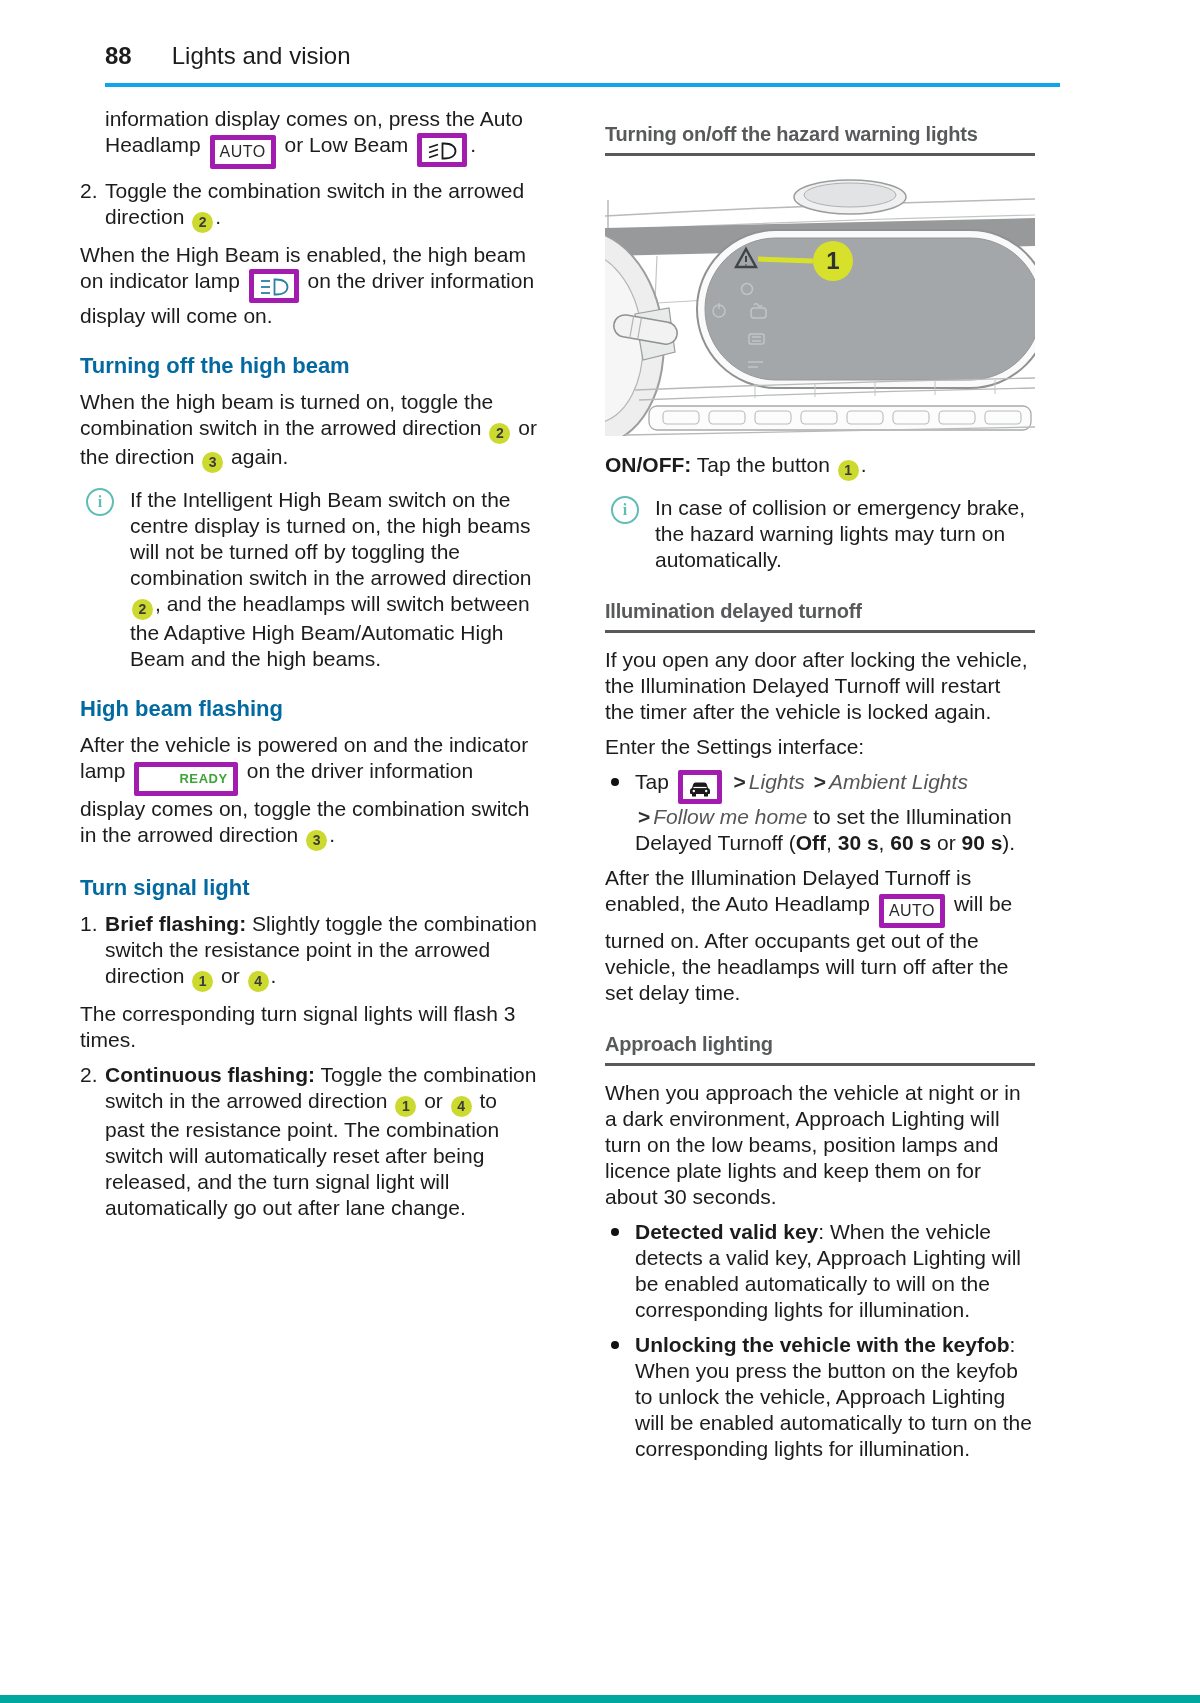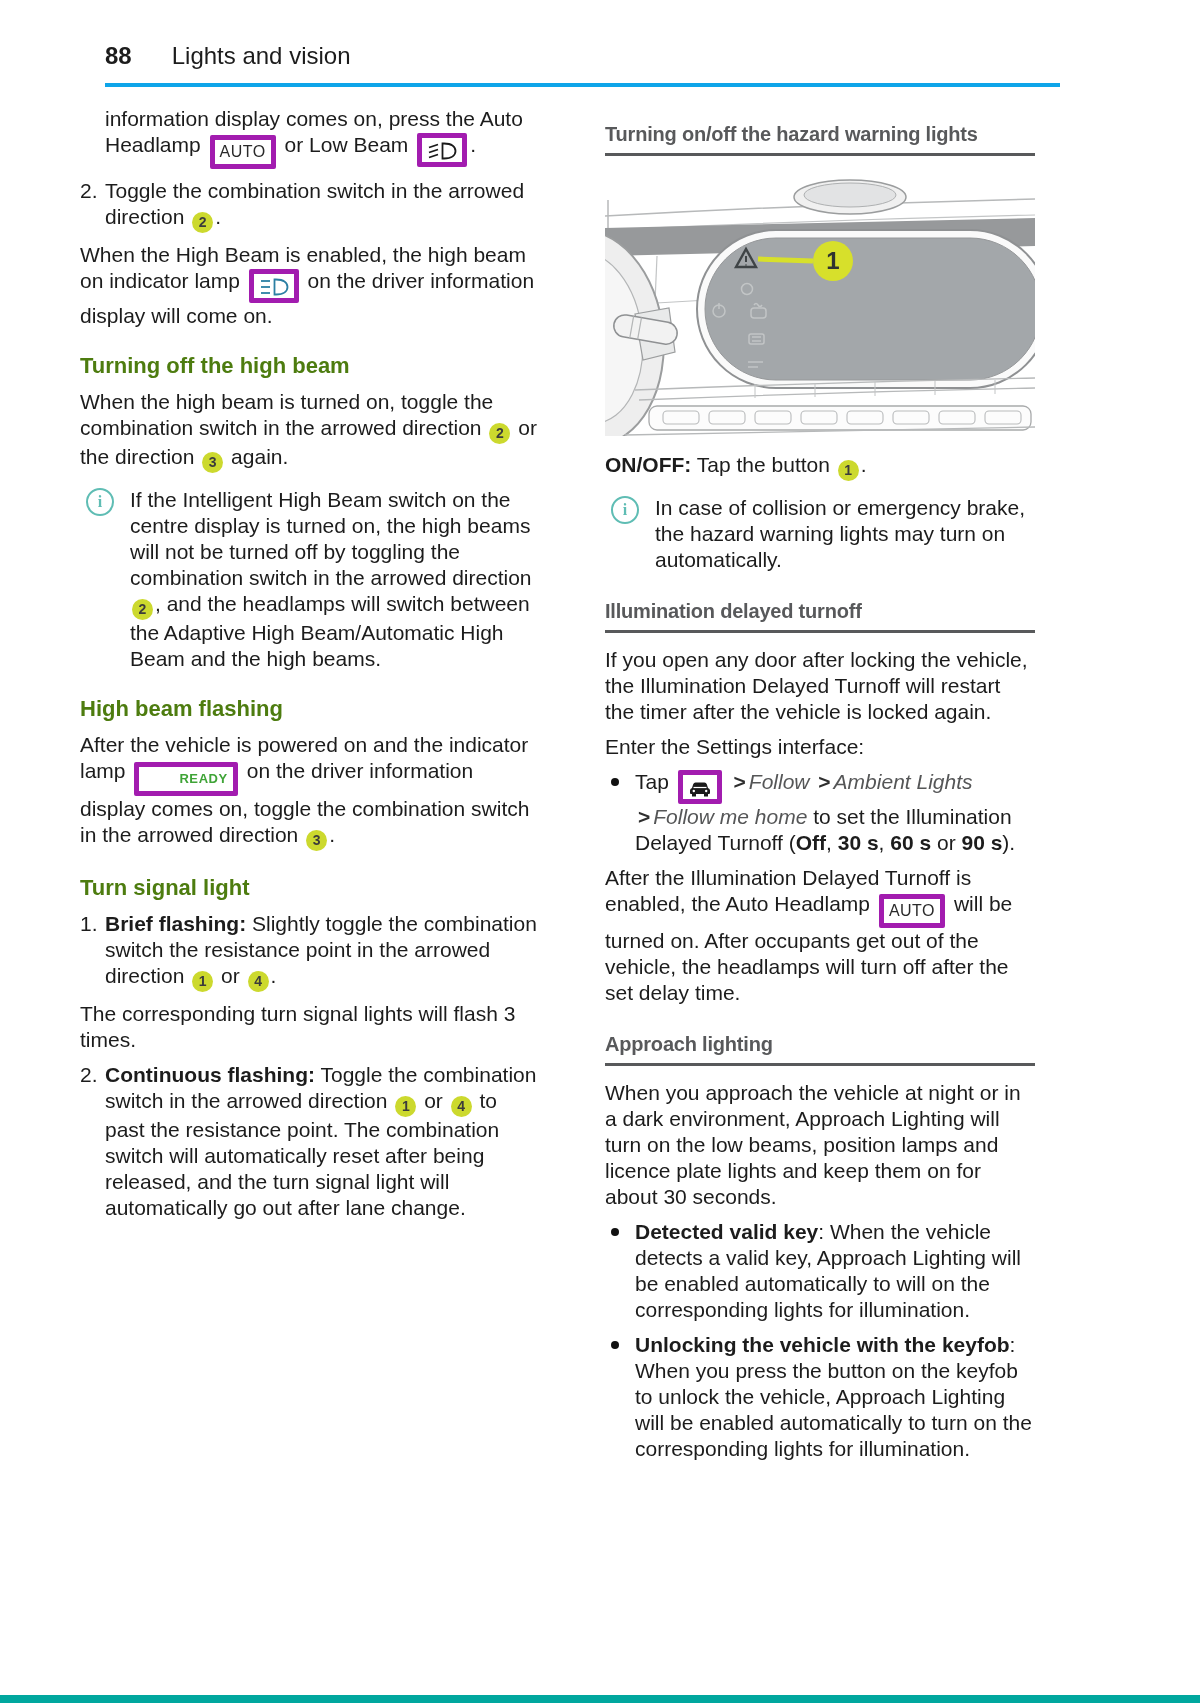--- a/index.html
+++ b/index.html
@@ -13,21 +13,21 @@
   .hdr .title { font-size:24px; }
 
   
   .col { position:absolute; top:106px; font-size:21px; line-height:26px; }
   .col.left  { left:80px;  width:458px; }
   .col.right { left:605px; width:430px; }
 
   p { margin:0 0 9px 0; }
   .indent { margin-left:25px; }
 
-  h3.blk { font-size:22px; line-height:26px; margin:24px 0 10px; color:#4d7c0f; font-weight:bold; }
+  h3.blk { font-size:22px; line-height:26px; margin:24px 0 10px; color:#0369a1; font-weight:bold; }
   h3.gry { font-size:20px; line-height:24px; margin:26px 0 14px; padding-bottom:7px;
            color:#58595b; font-weight:bold; border-bottom:3px solid #58595b; letter-spacing:-0.2px; }
   h3.gry.first { margin-top:16px; }
 
   .li { display:flex; margin:0 0 9px 0; }
   .li .n { flex:0 0 25px; }
   .li .c { flex:1; }
 
   .badge { display:inline-block; width:21px; height:21px; border-radius:50%;
            background:#ccd92e; color:#3b3b3b; font-size:14px; font-weight:bold;
@@ -242,21 +242,21 @@
       <span class="dot"></span>
       <span>Tap</span>
       <span class="kbox icon"><svg width="24" height="17" viewBox="0 0 24 17">
             <path d="M4 8 L5.2 4.2 Q5.8 2.5 7.5 2.5 L16.5 2.5 Q18.2 2.5 18.8 4.2 L20 8 Q22 8.6 22 10.5 L22 13 Q22 14 21 14 L3 14 Q2 14 2 13 L2 10.5 Q2 8.6 4 8 Z" fill="#1a1a1a"></path>
             <rect x="4" y="14" width="4" height="2.5" fill="#1a1a1a"></rect>
             <rect x="16" y="14" width="4" height="2.5" fill="#1a1a1a"></rect>
             <line x1="5.5" y1="7.5" x2="18.5" y2="7.5" stroke="#ffffff" stroke-width="1.2"></line>
             <circle cx="5.8" cy="11" r="1.2" fill="#ffffff"></circle>
             <circle cx="18.2" cy="11" r="1.2" fill="#ffffff"></circle>
           </svg></span>
-      <span class="sep">&gt;</span><span class="it">Follow</span>
+      <span class="sep">&gt;</span><span class="it">Lights</span>
       <span class="sep">&gt;</span><span class="it">Ambient Lights</span>
       <span class="sep">&gt;</span><span class="it">Follow me home</span>
       <span>to set the Illumination Delayed Turnoff (</span><b>Off</b><span>, </span><b>30 s</b><span>, </span><b>60 s</b><span> or </span><b>90 s</b><span>).</span>
     </div>
 
     <p>
       <span>After the Illumination Delayed Turnoff is enabled, the Auto Headlamp</span>
       <span class="kbox auto">AUTO</span>
       <span>will be turned on. After occupants get out of the vehicle, the headlamps will turn off after the set delay time.</span>
     </p>

